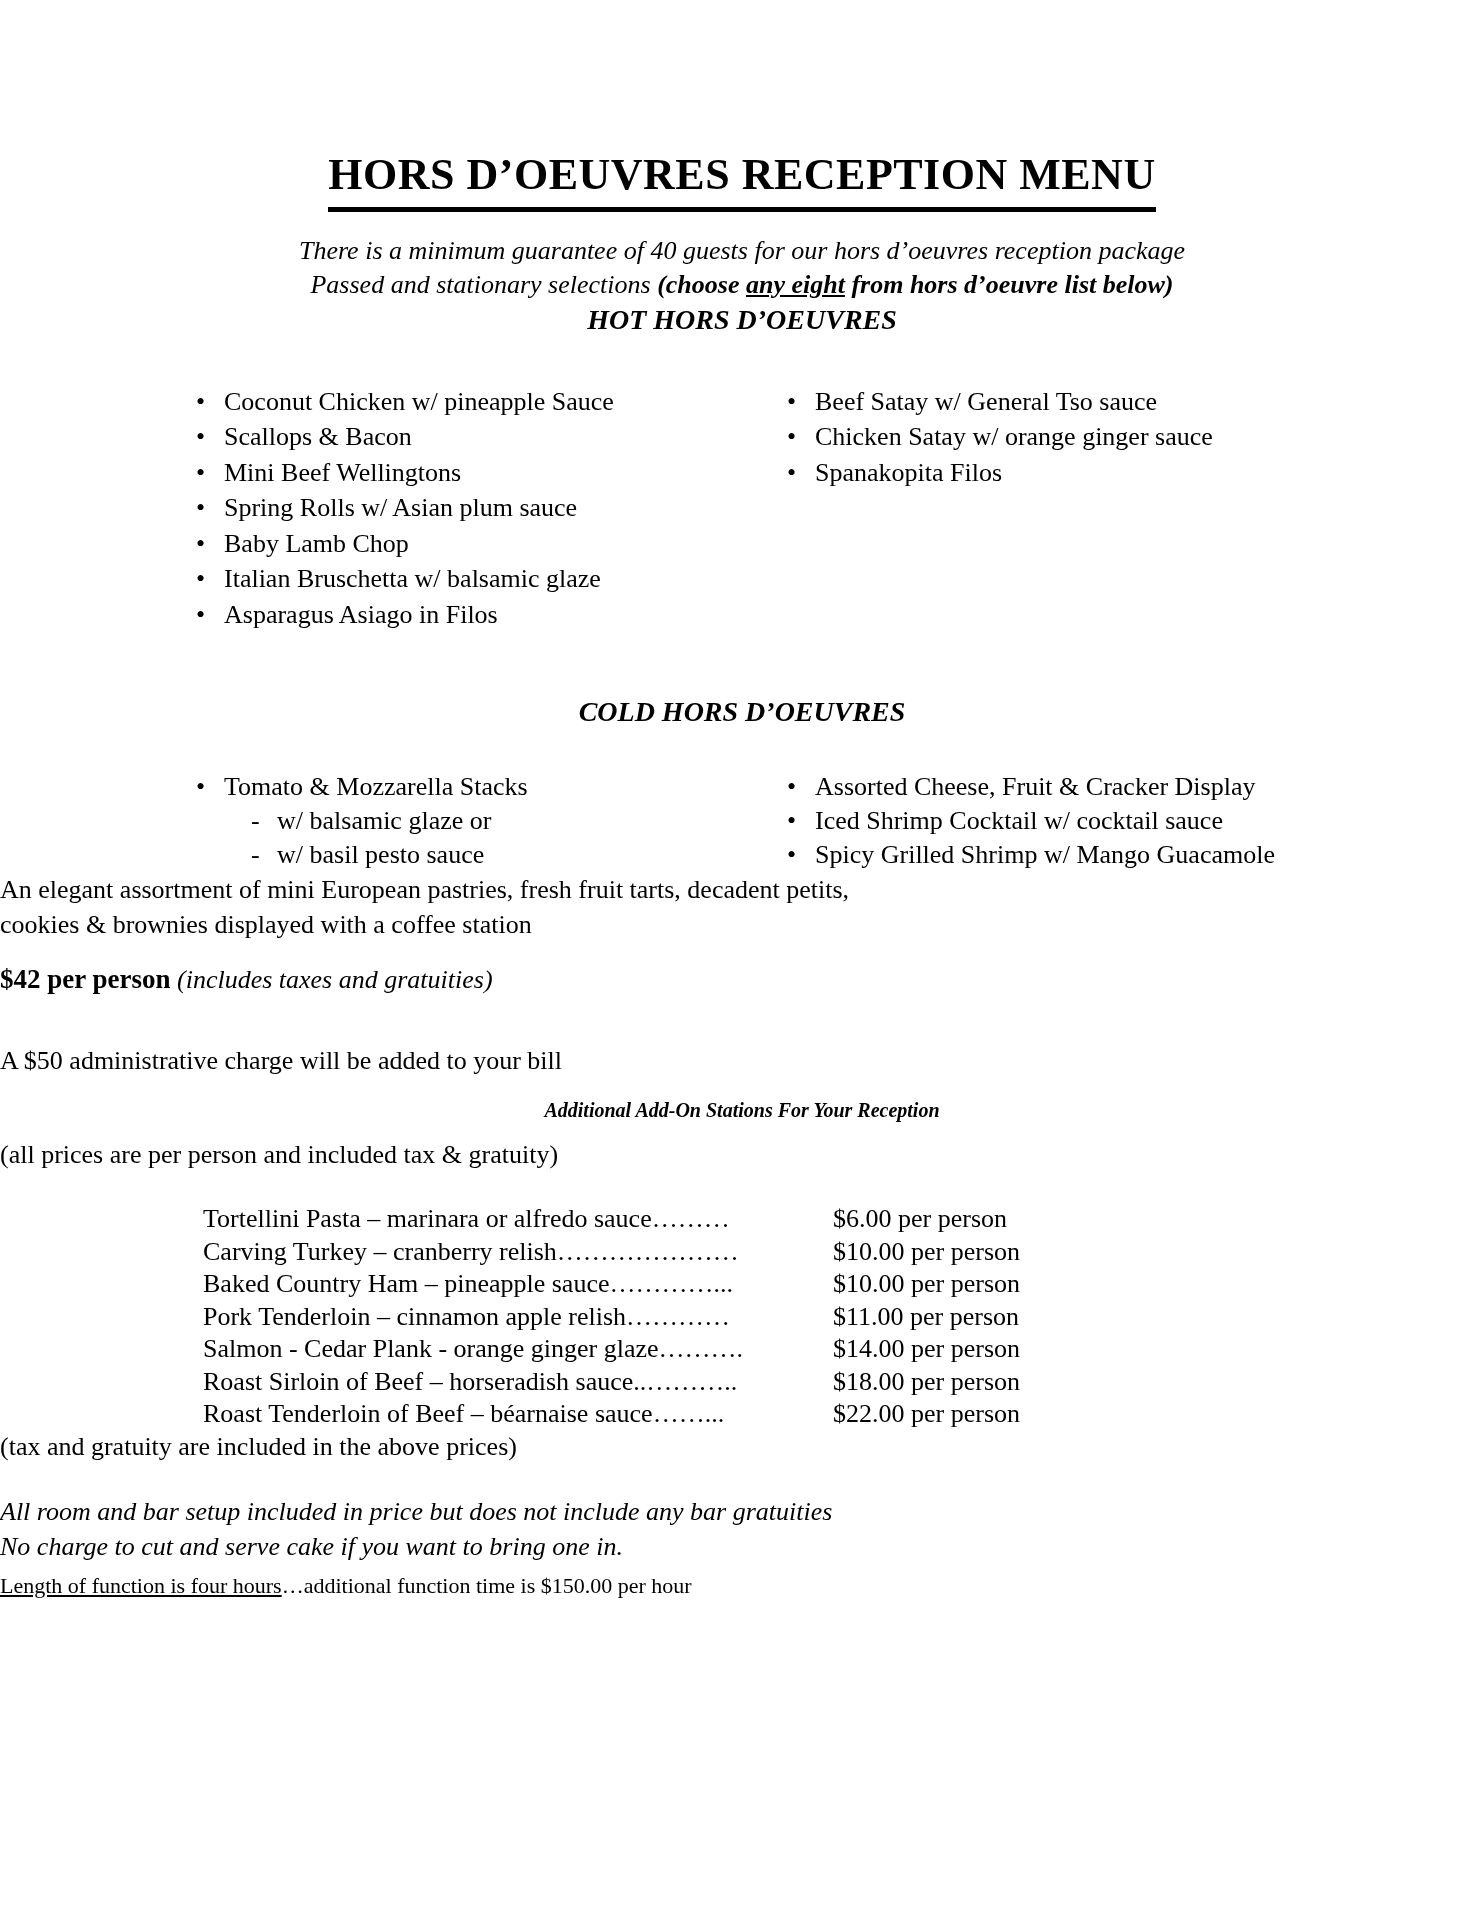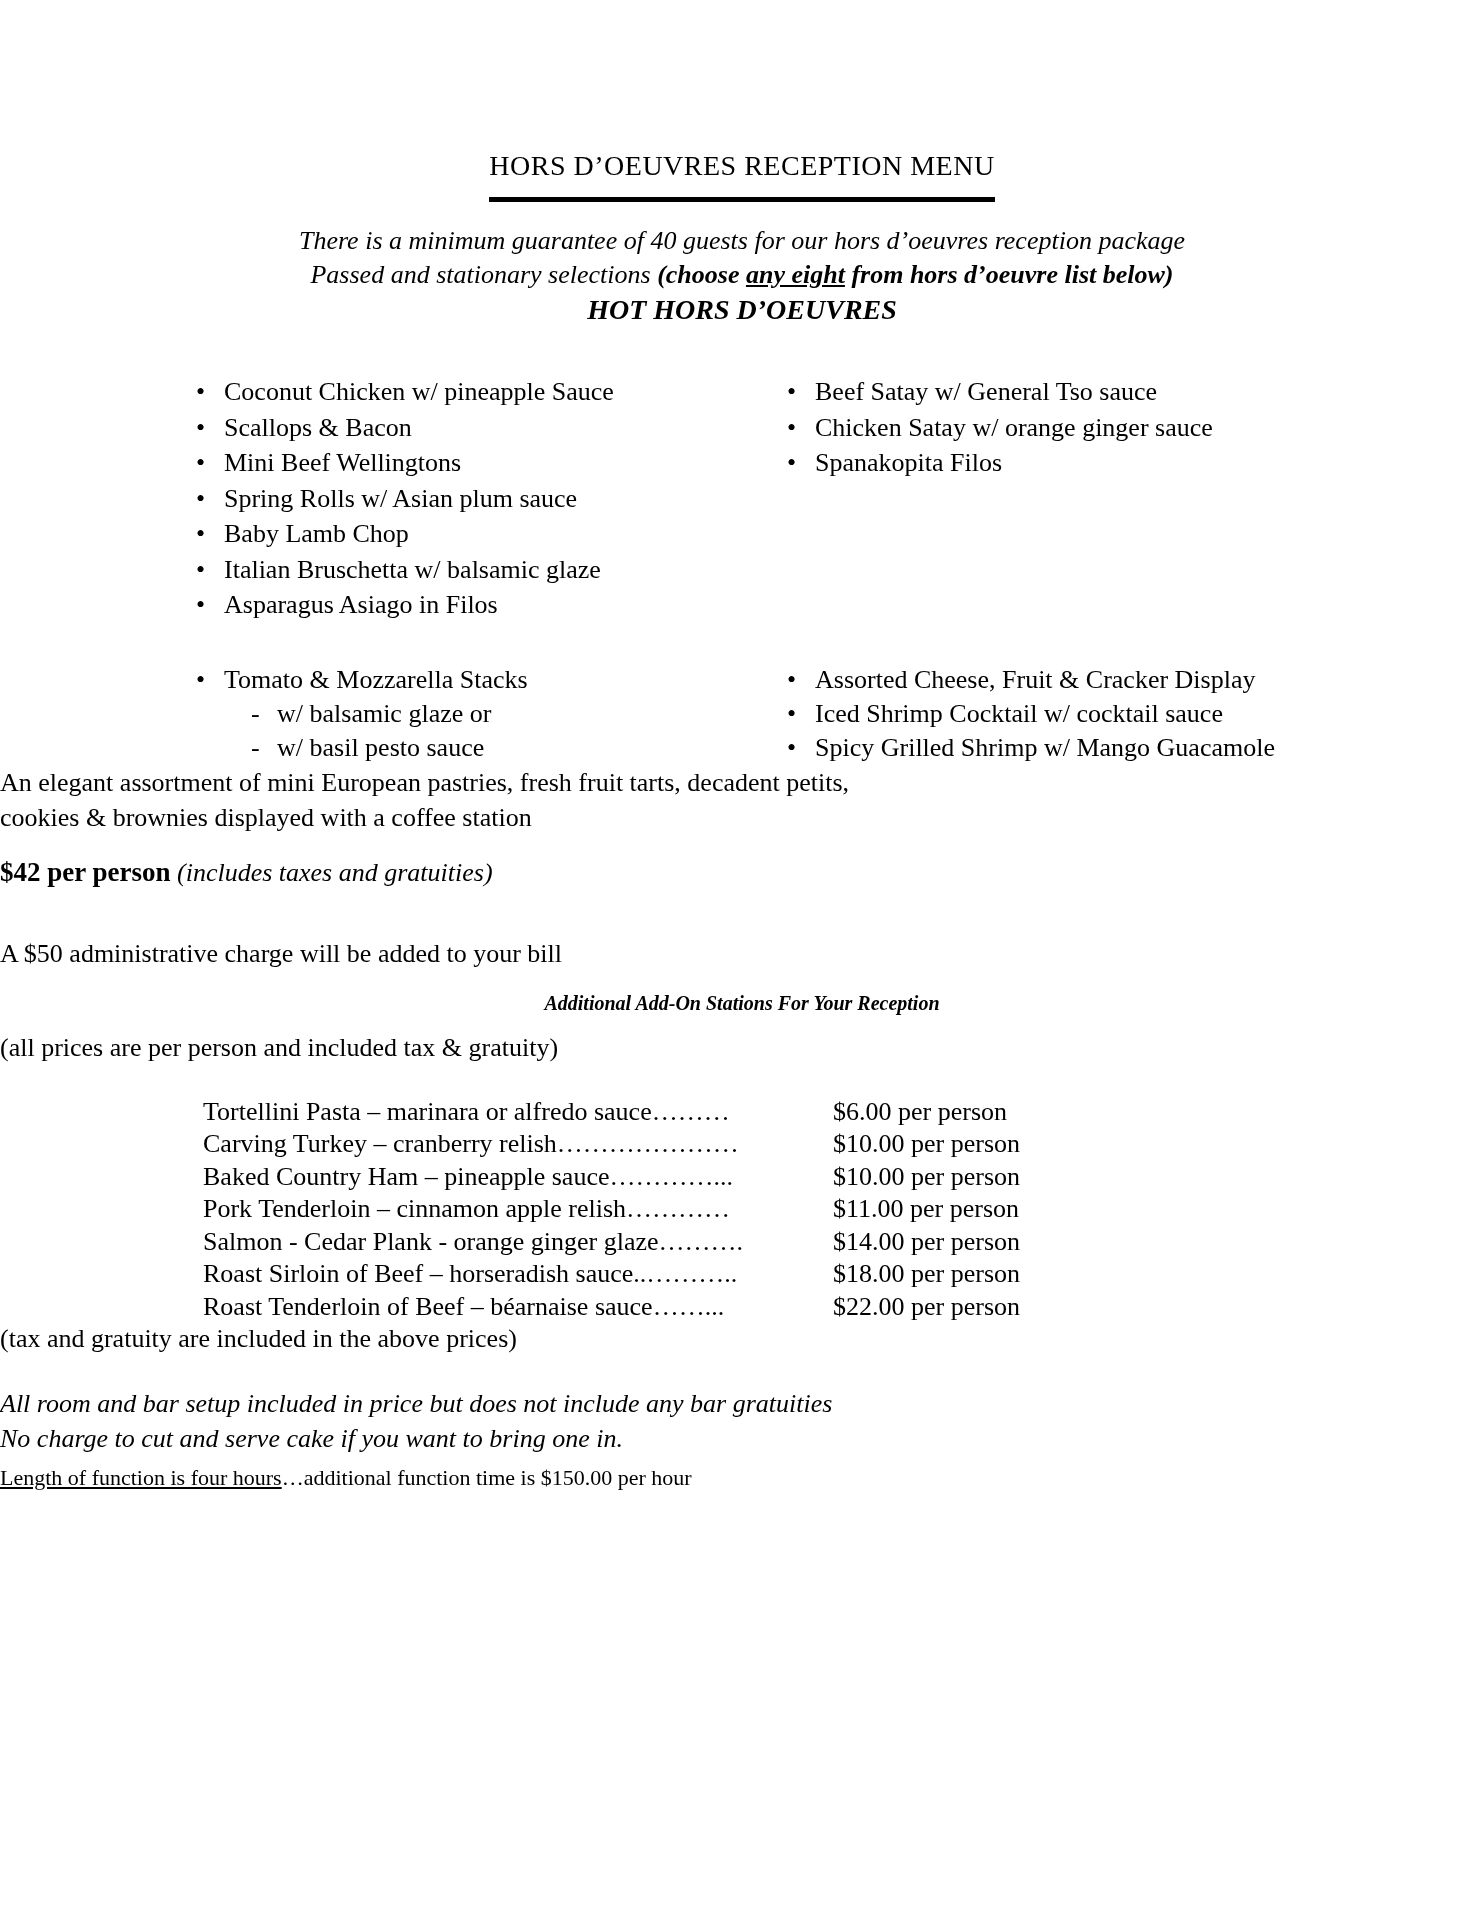--- a/index.html
+++ b/index.html
@@ -3,22 +3,22 @@
 <meta charset="utf-8">
 <style>
   html,body{margin:0;padding:0;background:#888;}
   .page{
     width:1484px;height:1920px;background:#ffffff;margin:0 auto;
     font-family:"Liberation Serif","DejaVu Serif",serif;color:#000;
     overflow:hidden;position:relative;box-sizing:border-box;
   }
   .title-wrap{text-align:center;padding-top:150px;}
   .doc-title{
-    display:inline-block;font-weight:normal;font-size:28px;line-height:1.15;
-    border-bottom:5px solid #000;padding-bottom:15px;letter-spacing:.5px;
+    display:inline-block;font-weight:bold;font-size:44px;line-height:1.15;
+    border-bottom:5px solid #000;padding-bottom:6px;letter-spacing:.5px;
   }
   .intro{text-align:center;font-style:italic;font-size:26px;line-height:34px;margin-top:22px;}
   .bold{font-weight:bold;}
   .uline{text-decoration:underline;}
   .sec-heading{
     text-align:center;font-weight:bold;font-style:italic;font-size:28px;line-height:36px;
   }
   .hot-heading{}
   .cold-heading{margin-top:62px;}
   .cols{display:flex;padding-left:196px;}
@@ -114,20 +114,21 @@
           <span>Chicken Satay w/ orange ginger sauce</span>
         </div>
 
         <div class="bi">
           <span class="bullet">•</span>
           <span>Spanakopita Filos</span>
         </div>
       </div>
   </div>
 
+  <div class="sec-heading cold-heading">COLD HORS D’OEUVRES</div>
 
   <div class="cols cold-cols">
     <div class="col-left">
       <div class="bi">
         <span class="bullet">•</span>
         <span>Tomato &amp; Mozzarella Stacks</span>
       </div>
       <div>
 
           <div class="sub">

